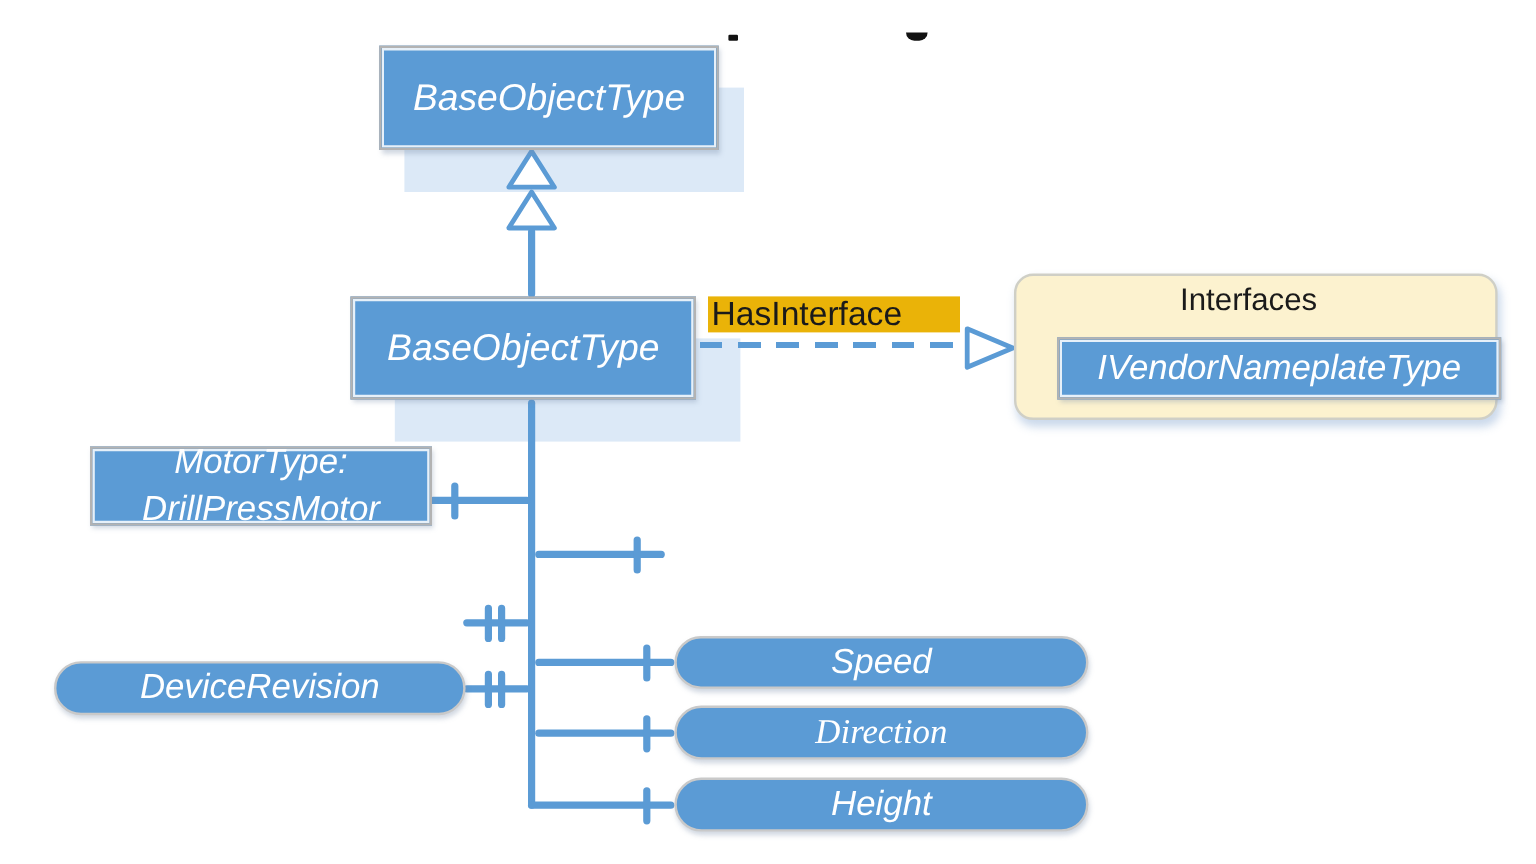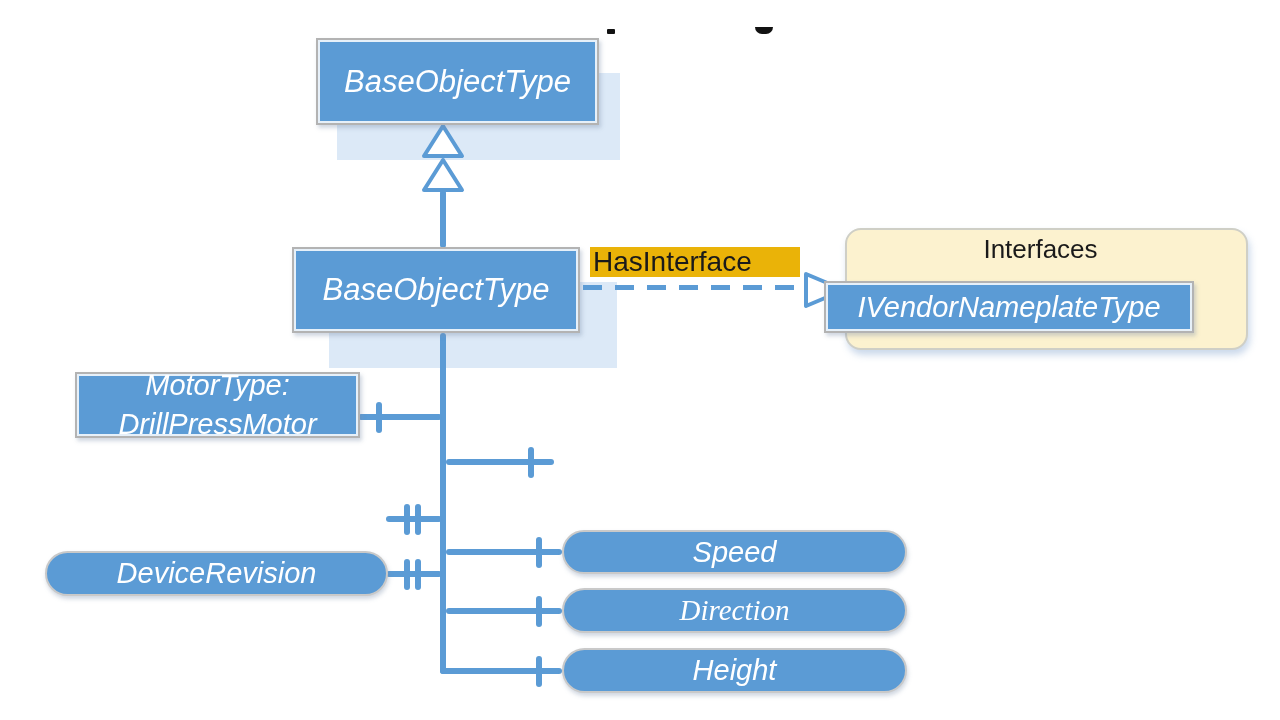--- a/index.html
+++ b/index.html
@@ -105,21 +105,21 @@
     <span>HasInterface</span>
   </div>
   <svg class="abs" style="left:802px;top:270px;" width="46" height="40" viewBox="0 0 46 40">
     <polygon points="4,4 42,20 4,36" fill="#ffffff" stroke="#5B9BD5" stroke-width="4" stroke-linejoin="round"></polygon>
   </svg>
 
   <div class="abs group" style="left:845px;top:228px;width:403px;height:122px;"></div>
   <div class="abs group-title" style="left:839px;top:234px;width:403px;">
     <span>Interfaces</span>
   </div>
-  <div class="abs classbox fs29" style="left:824px;top:281px;width:370px;height:52px;">
+  <div class="abs classbox fs29" style="left:881px;top:281px;width:370px;height:52px;">
     <span>IVendorNameplateType</span>
   </div>
 
   <div class="abs hline" style="left:358px;top:414px;width:84px;"></div>
   <div class="abs tick" style="left:376px;top:402px;"></div>
   <div class="abs classbox" style="left:75px;top:372px;width:285px;height:66px;">
     <div class="motor-text">
       <div>MotorType:</div>
       <div>DrillPressMotor</div>
     </div>

